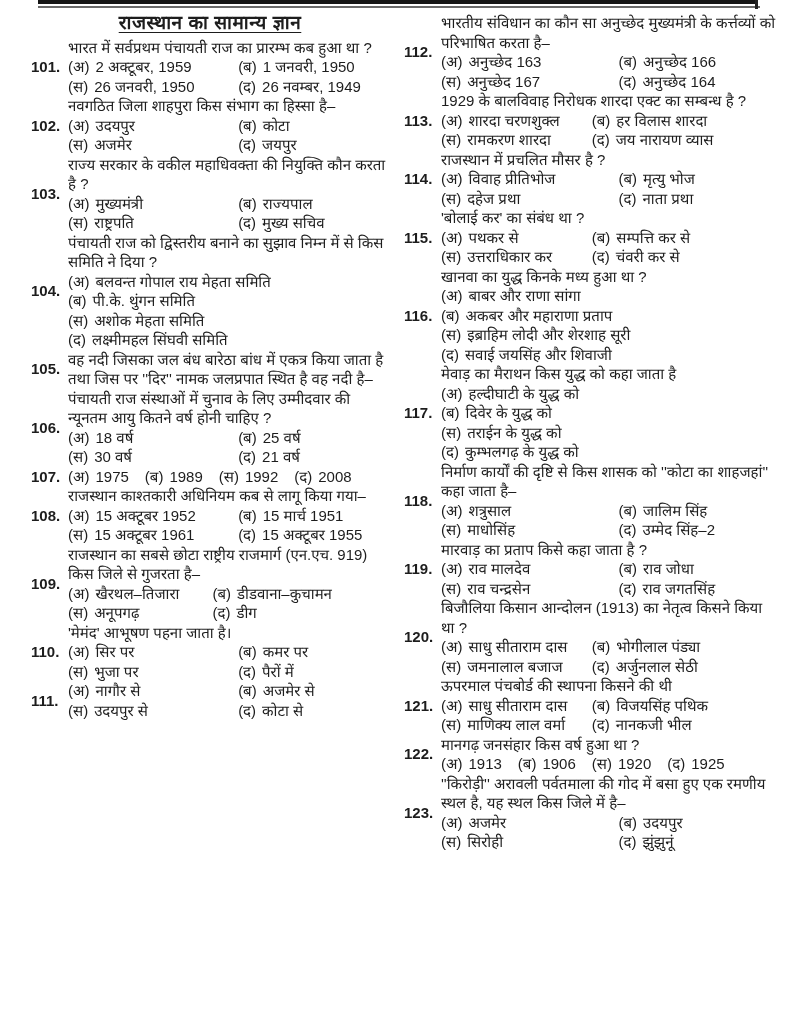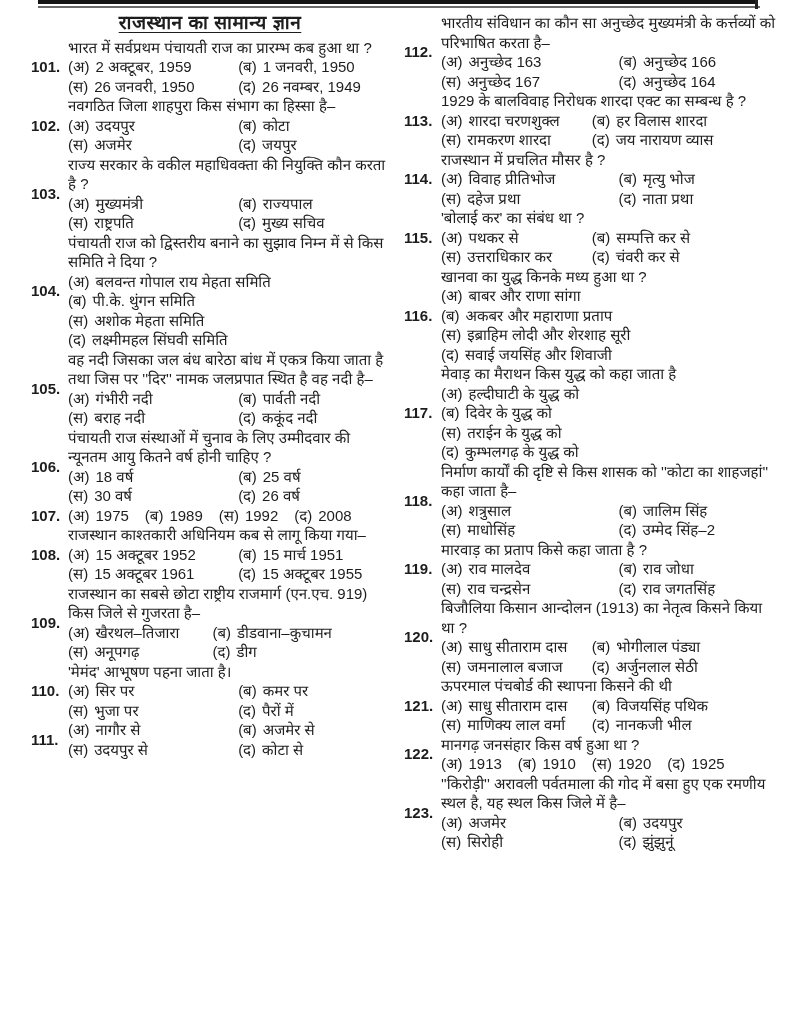--- a/index.html
+++ b/index.html
@@ -124,37 +124,31 @@
               <div class="opt"><span class="opt-label">(ब)</span><span class="opt-text">पी.के. थुंगन समिति</span></div>
               <div class="opt"><span class="opt-label">(स)</span><span class="opt-text">अशोक मेहता समिति</span></div>
               <div class="opt"><span class="opt-label">(द)</span><span class="opt-text">लक्ष्मीमहल सिंघवी समिति</span></div>
             </div>
           </div>
         </div>
         <div class="q">
           <span class="qnum">105.</span>
           <div class="qbody">
             <div class="qtext">वह नदी जिसका जल बंध बारेठा बांध में एकत्र किया जाता है तथा जिस पर ''दिर'' नामक जलप्रपात स्थित है वह नदी है–</div>
-            <div class="opts grid">
-              <div class="opt"><span class="opt-label">(अ)</span><span class="opt-text">गंभीरी नदी</span></div>
-              <div class="opt"><span class="opt-label">(ब)</span><span class="opt-text">पार्वती नदी</span></div>
-              <div class="opt"><span class="opt-label">(स)</span><span class="opt-text">बराह नदी</span></div>
-              <div class="opt"><span class="opt-label">(द)</span><span class="opt-text">ककूंद नदी</span></div>
-            </div>
           </div>
         </div>
         <div class="q">
           <span class="qnum">106.</span>
           <div class="qbody">
             <div class="qtext">पंचायती राज संस्थाओं में चुनाव के लिए उम्मीदवार की न्यूनतम आयु कितने वर्ष होनी चाहिए ?</div>
             <div class="opts grid">
               <div class="opt"><span class="opt-label">(अ)</span><span class="opt-text">18 वर्ष</span></div>
               <div class="opt"><span class="opt-label">(ब)</span><span class="opt-text">25 वर्ष</span></div>
               <div class="opt"><span class="opt-label">(स)</span><span class="opt-text">30 वर्ष</span></div>
-              <div class="opt"><span class="opt-label">(द)</span><span class="opt-text">26 वर्ष</span></div>
+              <div class="opt"><span class="opt-label">(द)</span><span class="opt-text">21 वर्ष</span></div>
             </div>
           </div>
         </div>
         <div class="q">
           <span class="qnum">107.</span>
           <div class="qbody">
             <div class="opts row">
               <div class="opt"><span class="opt-label">(अ)</span><span class="opt-text">1975</span></div>
               <div class="opt"><span class="opt-label">(ब)</span><span class="opt-text">1989</span></div>
               <div class="opt"><span class="opt-label">(स)</span><span class="opt-text">1992</span></div>
@@ -333,21 +327,21 @@
               <div class="opt"><span class="opt-label">(द)</span><span class="opt-text">नानकजी भील</span></div>
             </div>
           </div>
         </div>
         <div class="q">
           <span class="qnum">122.</span>
           <div class="qbody">
             <div class="qtext">मानगढ़ जनसंहार किस वर्ष हुआ था ?</div>
             <div class="opts row">
               <div class="opt"><span class="opt-label">(अ)</span><span class="opt-text">1913</span></div>
-              <div class="opt"><span class="opt-label">(ब)</span><span class="opt-text">1910</span></div>
+              <div class="opt"><span class="opt-label">(ब)</span><span class="opt-text">1906</span></div>
               <div class="opt"><span class="opt-label">(स)</span><span class="opt-text">1920</span></div>
               <div class="opt"><span class="opt-label">(द)</span><span class="opt-text">1925</span></div>
             </div>
           </div>
         </div>
         <div class="q">
           <span class="qnum">123.</span>
           <div class="qbody">
             <div class="qtext">''किरोड़ी'' अरावली पर्वतमाला की गोद में बसा हुए एक रमणीय स्थल है, यह स्थल किस जिले में है–</div>
             <div class="opts grid">

